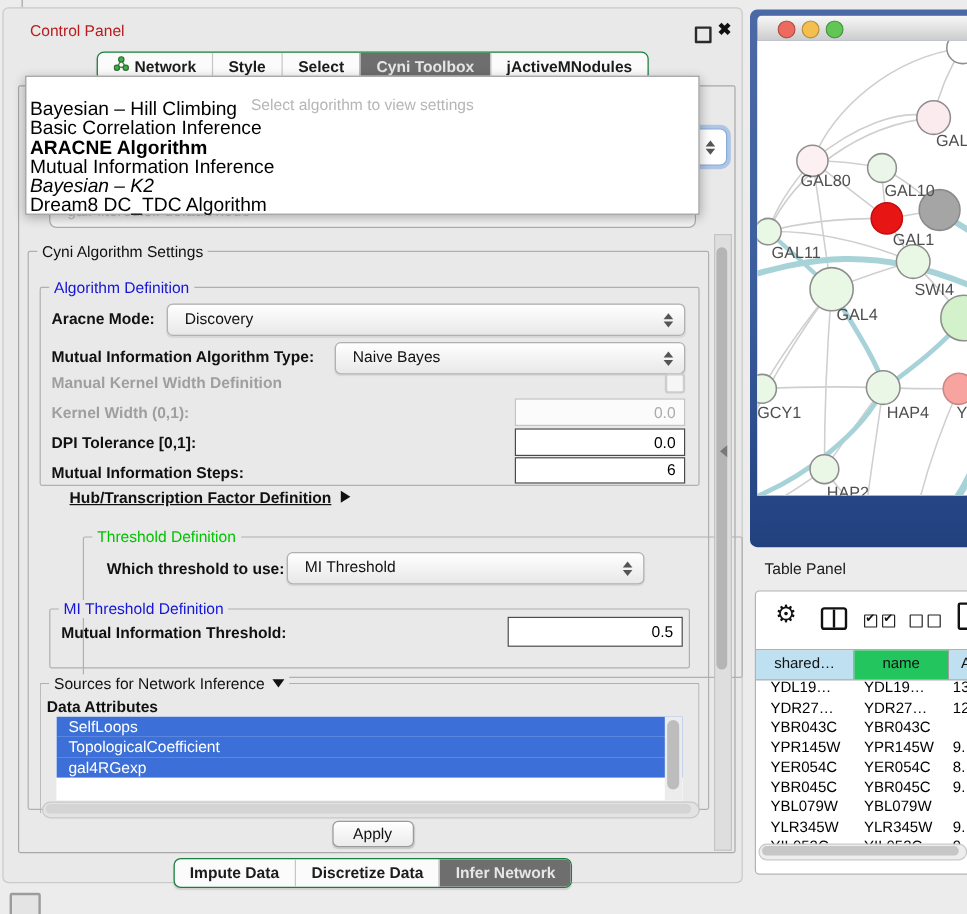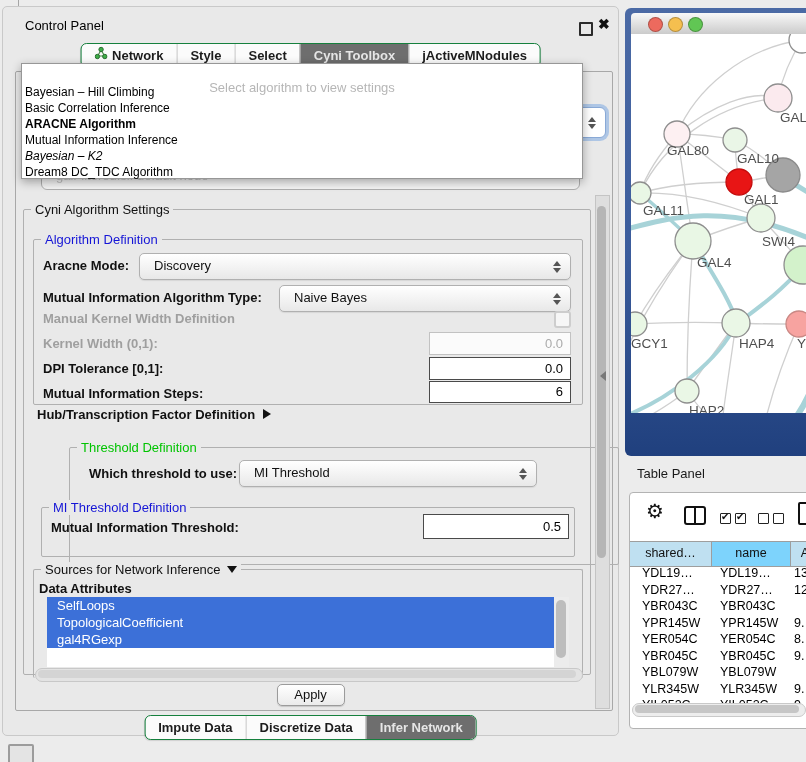--- a/index.html
+++ b/index.html
@@ -3,21 +3,21 @@
 <meta charset="utf-8">
 <style>
   html,body{margin:0;padding:0;}
   #root{position:relative;width:806px;height:762px;background:#ececec;
         font-family:"Liberation Sans",sans-serif;overflow:hidden;color:#111;}
   .abs{position:absolute;}
 
   
   #cp{left:2px;top:6px;width:615px;height:728px;background:#e9e9e9;
       border:1px solid #c9c9c9;border-radius:5px;}
-  #cp-title{left:22px;top:11px;font-size:13px;color:#000000;}
+  #cp-title{left:22px;top:11px;font-size:13px;color:#b91c1c;}
   #float-btn{left:576px;top:15px;width:10px;height:10px;border:2px solid #2b2b2b;border-radius:1px;}
   #close-btn{left:595px;top:9px;font-size:14px;font-weight:bold;color:#111;}
   #top-stub{left:18px;top:0;width:1px;height:6px;background:#a5a5a5;}
 
   
   .segbar{display:inline-flex;height:23px;border:1px solid #15803d;border-radius:6px;
           background:#fbfbfb;overflow:hidden;box-shadow:0 1px 1px rgba(0,0,0,.12);}
   .seg{padding:0 13px;line-height:23px;font-size:13px;font-weight:bold;color:#1c1c1c;
        border-left:1px solid #c6c6c6;display:flex;align-items:center;gap:5px;white-space:nowrap;}
   .seg:first-child{border-left:none;}
@@ -33,21 +33,21 @@
   #hidden-combo{left:38px;top:156px;width:537px;height:25px;border:1px solid #aeaeae;
                 border-radius:6px;background:#f3f3f3;z-index:2;}
   #hidden-combo .txt{margin-left:14px;line-height:24px;font-size:13px;color:#c0c0c0;}
   #focus-combo{left:559px;top:100px;width:42px;height:29px;border:1px solid #89a9d6;border-radius:6px;
                background:#fff;box-shadow:0 0 0 3px rgba(125,170,225,.55);z-index:2;}
 
   
   #popup{left:18px;top:56px;width:560px;height:114px;background:#fff;border:1px solid #979797;
          box-shadow:0 3px 9px rgba(0,0,0,.32);z-index:6;}
   #popup-hint{top:16px;width:100%;text-align:center;font-size:13px;color:#b6b6b6;}
-  .popup-item{position:absolute;left:3px;font-size:12px;height:16px;line-height:16px;color:#000;}
+  .popup-item{position:absolute;left:3px;font-size:16px;height:16px;line-height:16px;color:#000;}
   .popup-item.bold{font-weight:bold;}
 
   
   .group{position:absolute;border:1px solid #b0b0b0;border-radius:2px;}
   .group-title{position:absolute;top:-8px;left:7px;background:#e9e9e9;padding:0 4px;
                font-size:13px;white-space:nowrap;}
   .t-blue{color:#1515d6;}
   .t-green{color:#00c400;}
 
   .lbl{position:absolute;font-size:13px;font-weight:bold;color:#111;white-space:nowrap;}
@@ -225,21 +225,21 @@
     </div>
     <div class="lbl" style="left:40px;top:354px;">DPI Tolerance [0,1]:</div>
     <div class="field" style="left:426px;top:350px;width:140px;">
       <span class="fv">0.0</span>
     </div>
     <div class="lbl" style="left:40px;top:379px;">Mutual Information Steps:</div>
     <div class="field" style="left:426px;top:374px;width:140px;height:20px;">
       <span class="fv" style="line-height:20px;">6</span>
     </div>
 
-    <div class="lbl" style="left:34px;top:400px;">
+    <div class="lbl" style="left:55px;top:400px;text-decoration:underline;">
       <span>Hub/Transcription Factor Definition</span><span class="tri-right"></span>
     </div>
 
     <div class="group" style="left:30px;top:440px;width:548px;height:116px;margin-left:36px;">
       <span class="group-title t-green">Threshold Definition</span>
     </div>
     <div class="lbl" style="left:86px;top:459px;">Which threshold to use:</div>
     <div class="combo" style="left:236px;top:453px;width:296px;">
       <div class="val">MI Threshold</div>
       <span class="steppers">
@@ -376,21 +376,21 @@
 
   <div class="abs" id="table-title">Table Panel</div>
   <div class="abs" id="table-win">
     <div class="ticon" id="gear-icon">⚙</div>
     <div class="ticon" id="splitcol-icon"></div>
     <div class="ticon" id="checked-pair"><span class="cb ck"></span><span class="cb ck"></span></div>
     <div class="ticon" id="unchecked-pair"><span class="cb"></span><span class="cb"></span></div>
     <div class="ticon" id="doc-icon"></div>
     <div id="thead">
         <div class="th" style="width: 82px; background: rgb(191, 224, 241);">shared…</div>
-        <div class="th" style="width: 79px; background: #7dd3fc;">name</div>
+        <div class="th" style="width: 79px; background: #22c55e;">name</div>
         <div class="th" style="width: 29px; background: rgb(191, 224, 241);">A</div>
       </div>
     <div id="tbody">
         <div class="tr">
           <div class="td" style="width: 82px; padding-left: 12px;">YDL19…</div>
           <div class="td" style="width: 79px; padding-left: 8px;">YDL19…</div>
           <div class="td" style="width: 29px; padding-left: 3px;">13</div>
         </div>
         <div class="tr">
           <div class="td" style="width: 82px; padding-left: 12px;">YDR27…</div>

